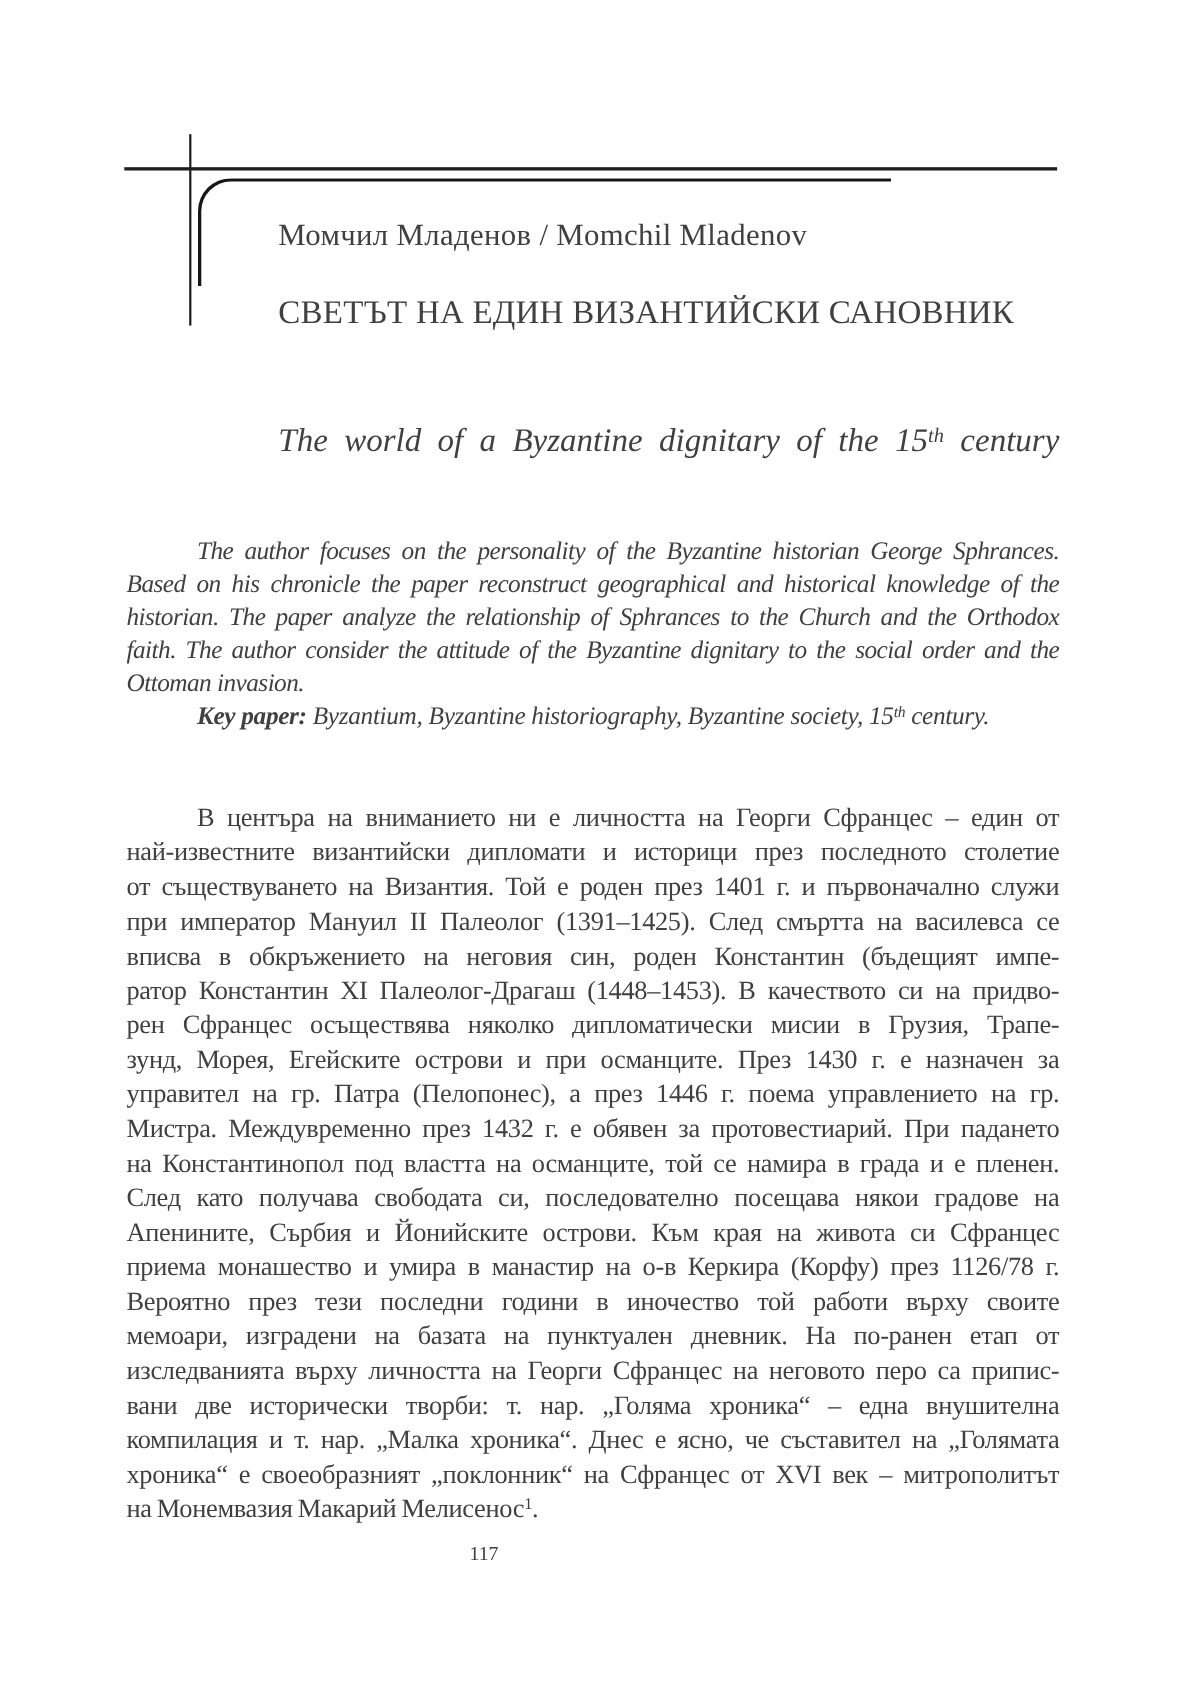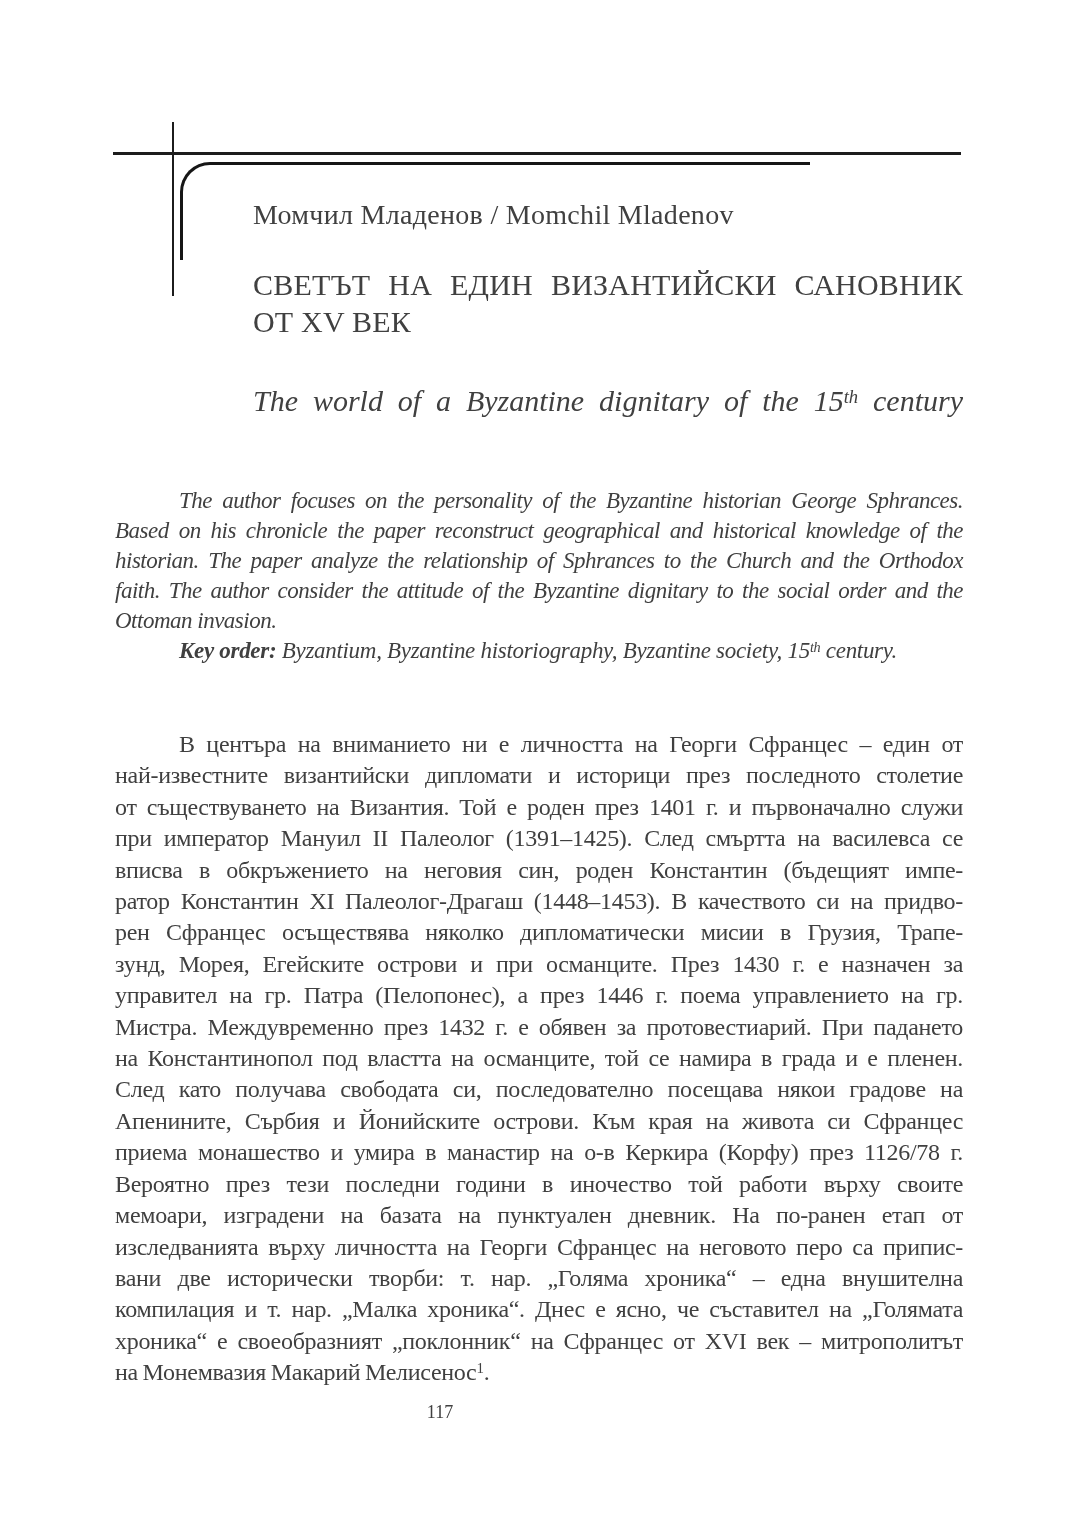--- a/index.html
+++ b/index.html
@@ -135,34 +135,33 @@
 <div class="page">
 
   <div class="rule-h"></div>
   <div class="rule-v"></div>
   <div class="rule-corner"></div>
 
   <div class="author">Момчил Младенов / Momchil Mladenov</div>
 
   <div class="title-bg">
       <div class="title-line">СВЕТЪТ НА ЕДИН ВИЗАНТИЙСКИ САНОВНИК</div>
-      <div class="title-line">ОТ XV ВЕК</div>
     </div>
 
   <div class="title-en"><span>The world of a Byzantine dignitary of the 15</span><sup>th</sup><span> century</span></div>
 
   <div class="abstract">
       <div class="line">The author focuses on the personality of the Byzantine historian George Sphrances.</div>
       <div class="line">Based on his chronicle the paper reconstruct geographical and historical knowledge of the</div>
       <div class="line">historian. The paper analyze the relationship of Sphrances to the Church and the Orthodox</div>
       <div class="line">faith. The author consider the attitude of the Byzantine dignitary to the social order and the</div>
       <div class="line">Ottoman invasion.</div>
     </div>
 
-  <div class="keywords"><span class="kw-label">Key order:</span><span> Byzantium, Byzantine historiography, Byzantine society, 15</span><sup>th</sup><span> century.</span></div>
+  <div class="keywords"><span class="kw-label">Key paper:</span><span> Byzantium, Byzantine historiography, Byzantine society, 15</span><sup>th</sup><span> century.</span></div>
 
   <div class="body-text">
     <div class="body-lines">
         <div class="line">В центъра на вниманието ни е личността на Георги Сфранцес – един от</div>
         <div class="line">най-известните византийски дипломати и историци през последното столетие</div>
         <div class="line">от съществуването на Византия. Той е роден през 1401 г. и първоначално служи</div>
         <div class="line">при император Мануил II Палеолог (1391–1425). След смъртта на василевса се</div>
         <div class="line">вписва в обкръжението на неговия син, роден Константин (бъдещият импе-</div>
         <div class="line">ратор Константин XI Палеолог-Драгаш (1448–1453). В качеството си на придво-</div>
         <div class="line">рен Сфранцес осъществява няколко дипломатически мисии в Грузия, Трапе-</div>

